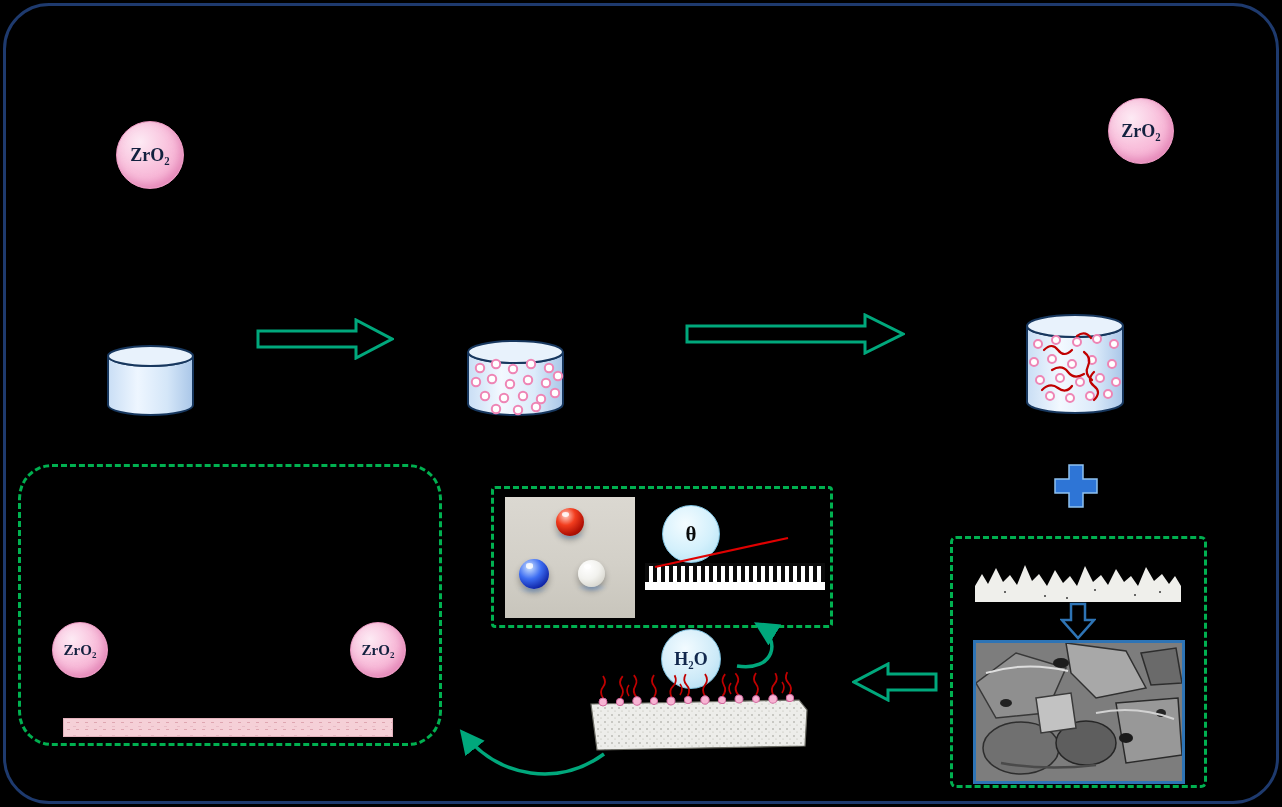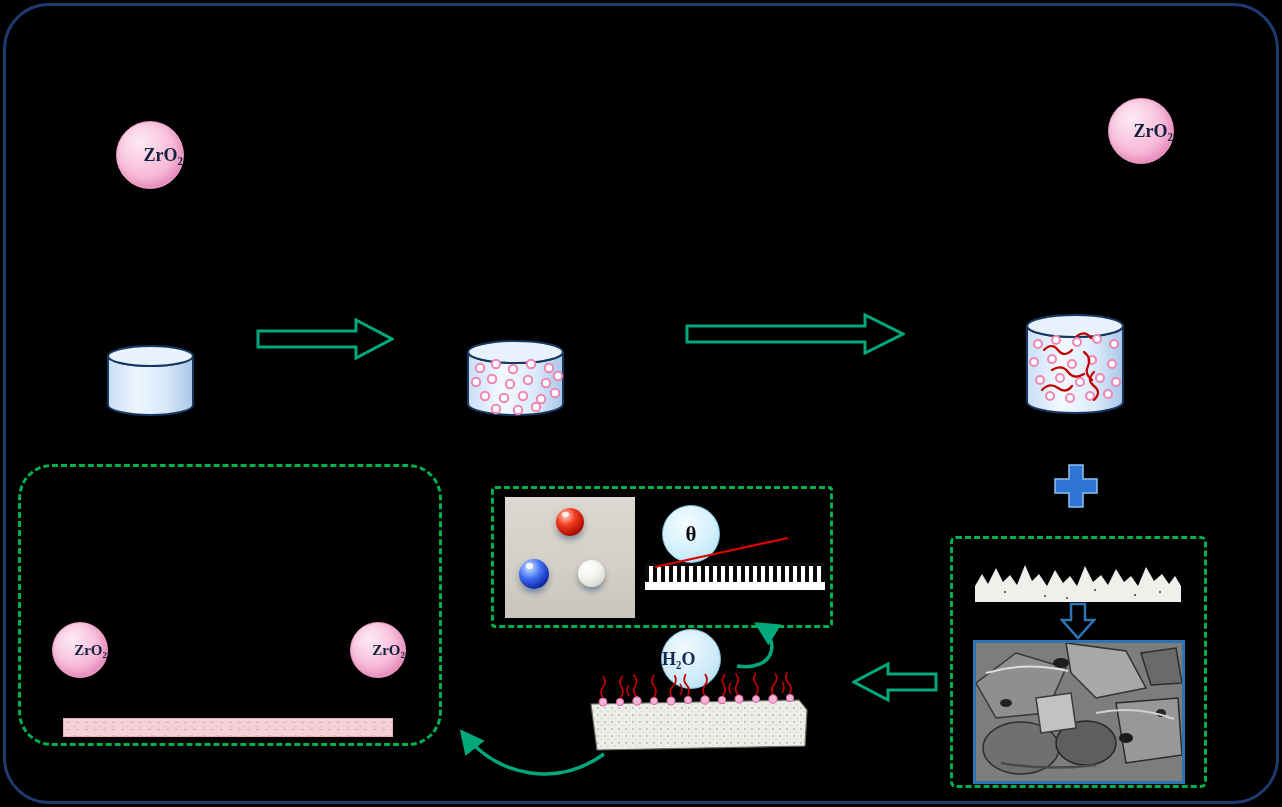--- a/index.html
+++ b/index.html
@@ -9,21 +9,21 @@
     background:#000; overflow:hidden;
     font-family:"Liberation Serif", serif;
   }
   .frame {
     position:absolute; inset:3px; border-radius:46px;
     border:3px solid #1e3a6e;
   }
   .abs { position:absolute; }
   .pink-ball {
     position:absolute; border-radius:50%;
-    display:flex; align-items:center; justify-content:flex-end;
+    display:flex; align-items:center; justify-content:center;
     font-weight:bold; color:#13213f;
     background: radial-gradient(circle at 35% 30%, #fdeaf4 0%, #f9c2dd 45%, #f49cc8 100%);
     border:1px solid #ef9ac4;
     box-shadow: inset -3px -4px 8px rgba(214,107,164,.55);
   }
   .ball-lg { width:68px; height:68px; font-size:18px; }
   .ball-sm { width:56px; height:56px; font-size:15px; }
   .dashed-box { position:absolute; border:3px dashed #00b050; }
   .photo-panel {
     position:absolute; left:505px; top:497px; width:130px; height:121px;
@@ -65,21 +65,21 @@
   }
   .hatch-bar .teeth {
     position:absolute; left:0; top:0; width:100%; height:19px;
     background: repeating-linear-gradient(90deg, #0b0b0b 0 4px, #ffffff 4px 8px);
     border-top:3px solid #0b0b0b;
   }
   .h2o-ball {
     position:absolute; left:661px; top:629px; width:60px; height:60px; border-radius:50%;
     background: radial-gradient(circle at 40% 32%, #f2fbff 0%, #cdeaf8 60%, #a6d9ee 100%);
     border:1.5px solid #7fc0de;
-    display:flex; align-items:center; justify-content:flex-start;
+    display:flex; align-items:center; justify-content:center;
     font-weight:bold; font-size:18px; color:#12284d;
   }
   .film-bar {
     position:absolute; left:63px; top:718px; width:330px; height:19px;
     background-color:#f5d0d7;
     background-image: radial-gradient(#dfa6b1 1px, transparent 1.2px),
                       radial-gradient(#e9bcc6 1px, transparent 1.2px);
     background-size: 9px 7px, 13px 9px;
     background-position: 0 0, 4px 3px;
     border:1px solid #e3b2bd;

